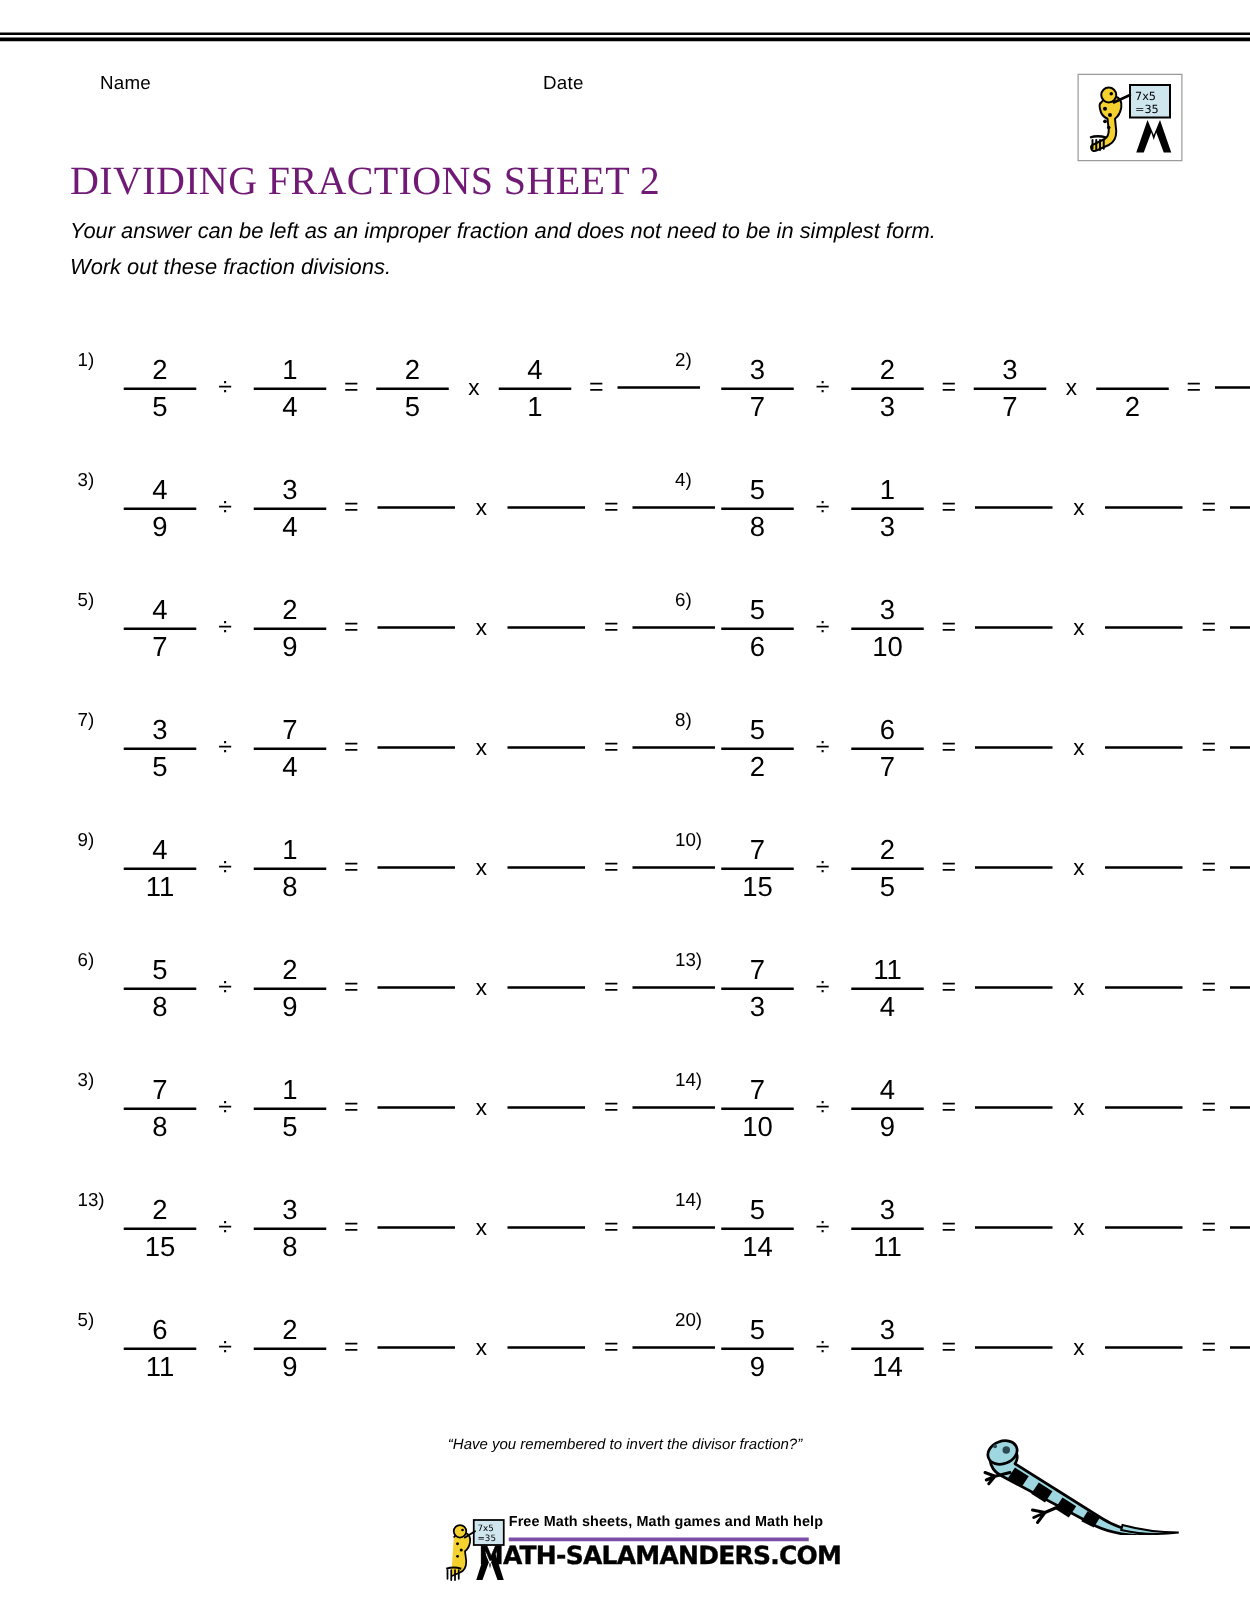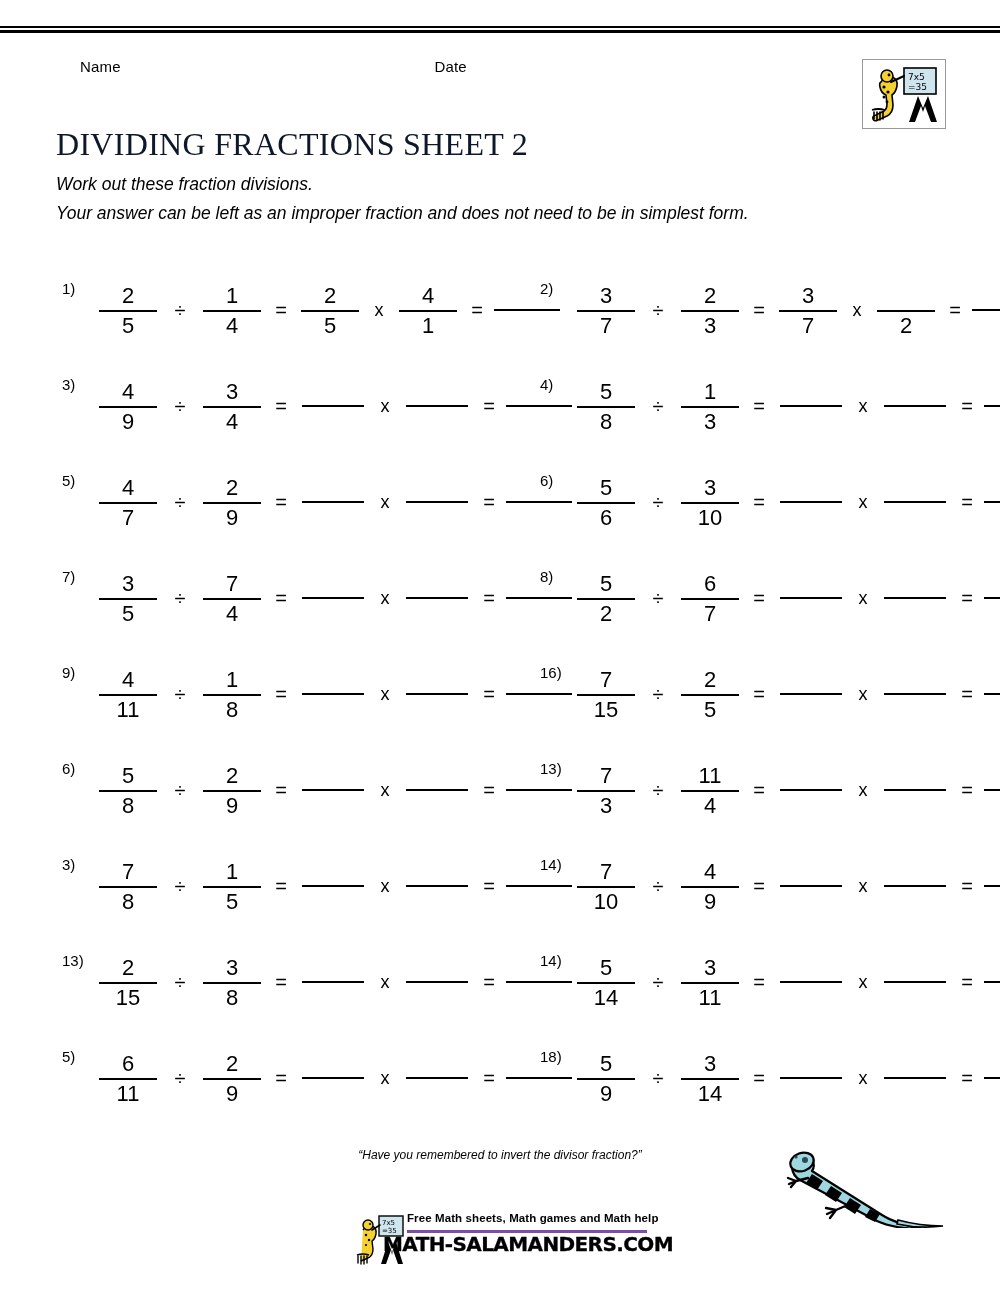--- a/index.html
+++ b/index.html
@@ -271,25 +271,25 @@
       <circle cx="21" cy="27" r="1.6" fill="#000"></circle>
       <circle cx="25" cy="32" r="1.6" fill="#000"></circle>
       <circle cx="21" cy="37" r="1.5" fill="#000"></circle>
       <circle cx="24" cy="42" r="1.4" fill="#000"></circle>
 
       <path d="M11 52 L11 59 M14 52 L14 60 M17 52 L17 60 M20 52 L20 59" stroke="#000" stroke-width="1.6" stroke-linecap="round"></path>
       <path d="M9 50 q6 -2 13 0" stroke="#000" stroke-width="1.8" fill="none"></path>
     </svg>
   </div>
 
-  <h1 class="title" style="color:#0f172a">DIVIDING FRACTIONS SHEET 2</h1>
+  <h1 class="title" style="color:#701a75">DIVIDING FRACTIONS SHEET 2</h1>
 
   <div class="instructions">
+    <div>Your answer can be left as an improper fraction and does not need to be in simplest form.</div>
     <div>Work out these fraction divisions.</div>
-    <div>Your answer can be left as an improper fraction and does not need to be in simplest form.</div>
   </div>
 
   <div class="problems" id="problems-grid">
       <div class="prow">
         <div class="prob left">
           <span class="pnum">1)</span>
           <span class="frac w-sm">
             <span class="num">2</span>
             <span class="bar"></span>
             <span class="den">5</span>
@@ -513,21 +513,21 @@
           <span class="blank b-mid"></span>
           <span class="sp4"></span>
           <span class="op times">x</span>
           <span class="sp4"></span>
           <span class="blank b-mid"></span>
           <span class="sp4"></span>
           <span class="op eq">=</span>
           <span class="blank b-long"></span>
         </div>
         <div class="prob right">
-          <span class="pnum">16)</span>
+          <span class="pnum">10)</span>
           <span class="frac w-sm">
             <span class="num">7</span>
             <span class="bar"></span>
             <span class="den">15</span>
           </span>
           <span class="op div">÷</span>
           <span class="frac w-sm">
             <span class="num">2</span>
             <span class="bar"></span>
             <span class="den">5</span>
@@ -713,21 +713,21 @@
           <span class="blank b-mid"></span>
           <span class="sp4"></span>
           <span class="op times">x</span>
           <span class="sp4"></span>
           <span class="blank b-mid"></span>
           <span class="sp4"></span>
           <span class="op eq">=</span>
           <span class="blank b-long"></span>
         </div>
         <div class="prob right">
-          <span class="pnum">18)</span>
+          <span class="pnum">20)</span>
           <span class="frac w-sm">
             <span class="num">5</span>
             <span class="bar"></span>
             <span class="den">9</span>
           </span>
           <span class="op div">÷</span>
           <span class="frac w-sm">
             <span class="num">3</span>
             <span class="bar"></span>
             <span class="den">14</span>

